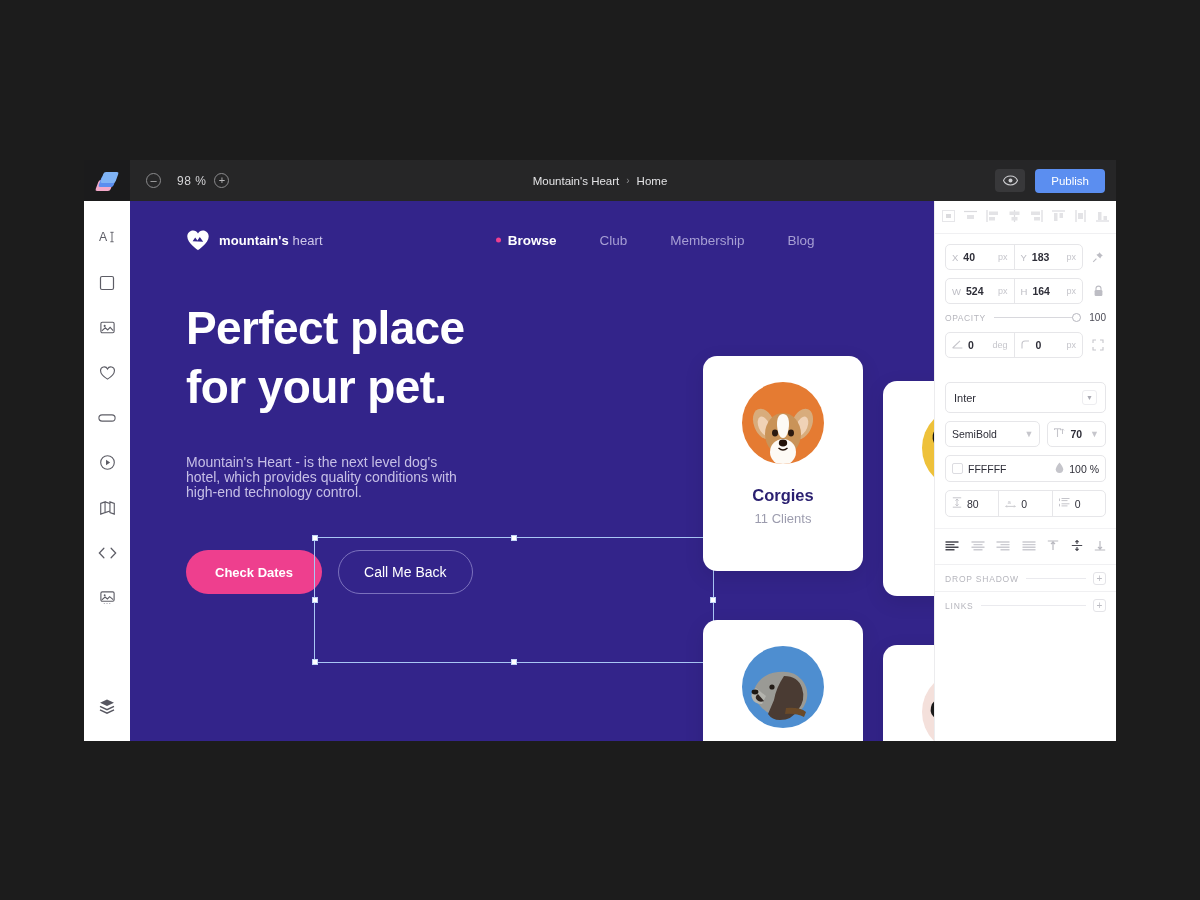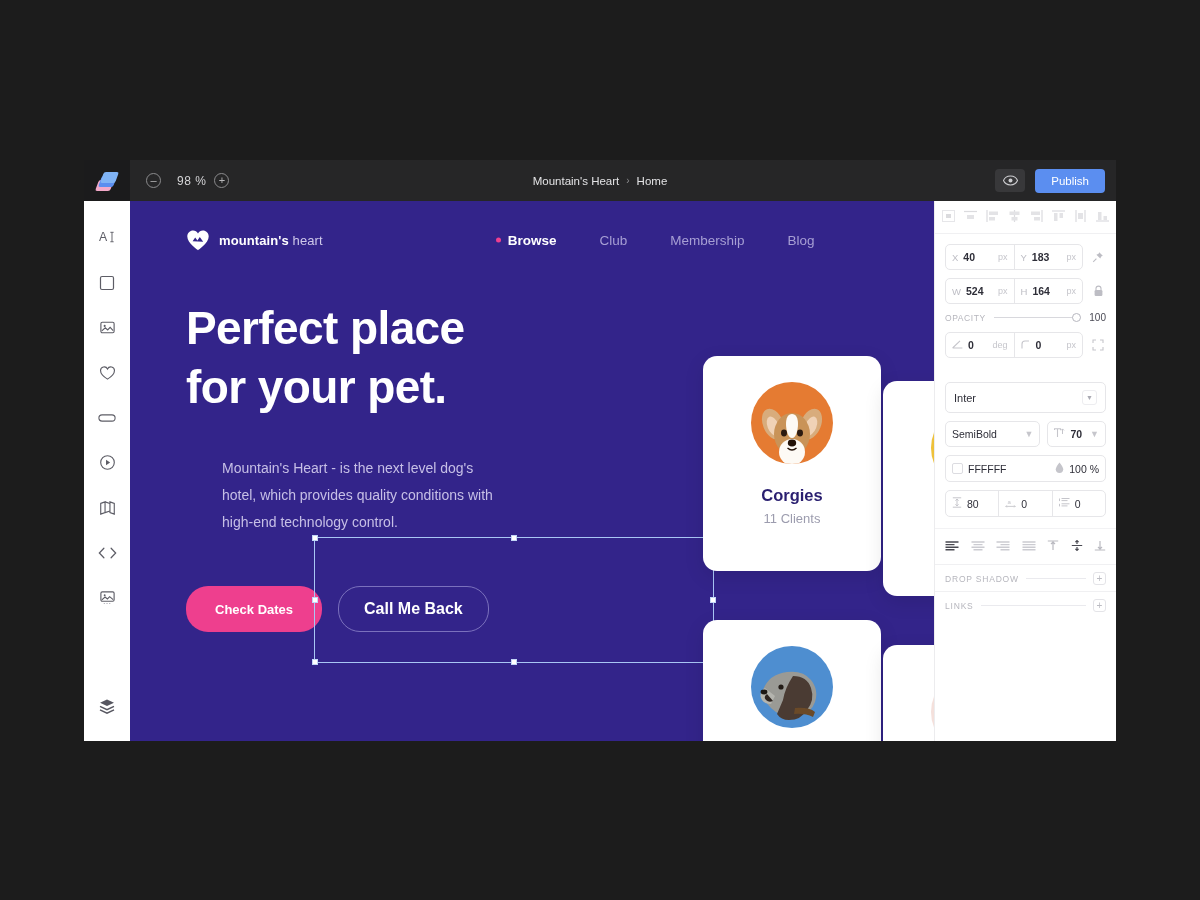--- a/index.html
+++ b/index.html
@@ -141,43 +141,43 @@
   .h-tc { left: calc(50% - 3px); top: -3px; }
   .h-tr { right: -3px; top: -3px; }
   .h-ml { left: -3px; top: calc(50% - 3px); }
   .h-mr { right: -3px; top: calc(50% - 3px); }
   .h-bl { left: -3px; bottom: -3px; }
   .h-bc { left: calc(50% - 3px); bottom: -3px; }
   .h-br { right: -3px; bottom: -3px; }
 
   .hero-sub {
     padding-left: 56px; margin-top: 38px;
-    color: #c6bfe6; font-size: 14px; line-height: 27px; max-width: 330px; margin-left: 36px;
+    color: #c6bfe6; font-size: 14px; line-height: 15px; max-width: 330px;
   }
   .hero-actions { padding-left: 56px; margin-top: 50px; display: flex; gap: 16px; }
   .btn-primary {
     background: #ee3f8e; color: #fff; border: none; border-radius: 22px;
     font-size: 13px; font-weight: bold; padding: 13px 29px; cursor: pointer;
     font-family: "Liberation Sans", sans-serif;
   }
   .btn-ghost {
     background: transparent; color: #fff; border: 1px solid #7b71bd;
-    border-radius: 22px; font-size: 16px; font-weight: bold;
+    border-radius: 22px; font-size: 14px; font-weight: normal;
     padding: 13px 25px; cursor: pointer;
     font-family: "Liberation Sans", sans-serif;
   }
 
   
   .cards {
     position: absolute; left: 573px; top: 155px;
     display: grid; grid-template-columns: 155px 155px;
     gap: 24px 25px;
   }
   .card {
-    width: 178px; height: 215px; background: #fff; border-radius: 14px;
+    width: 160px; height: 215px; background: #fff; border-radius: 14px;
     display: flex; flex-direction: column; align-items: center;
     padding-top: 26px; box-shadow: 0 6px 20px rgba(0,0,0,.10);
   }
   .card.offset { margin-top: 25px; }
   .avatar {
     width: 82px; height: 82px; border-radius: 50%;
     position: relative; overflow: hidden;
     display: flex; align-items: flex-end; justify-content: center;
   }
   .card-title { margin-top: 22px; font-size: 16.5px; font-weight: bold; color: #2a1f70; }

